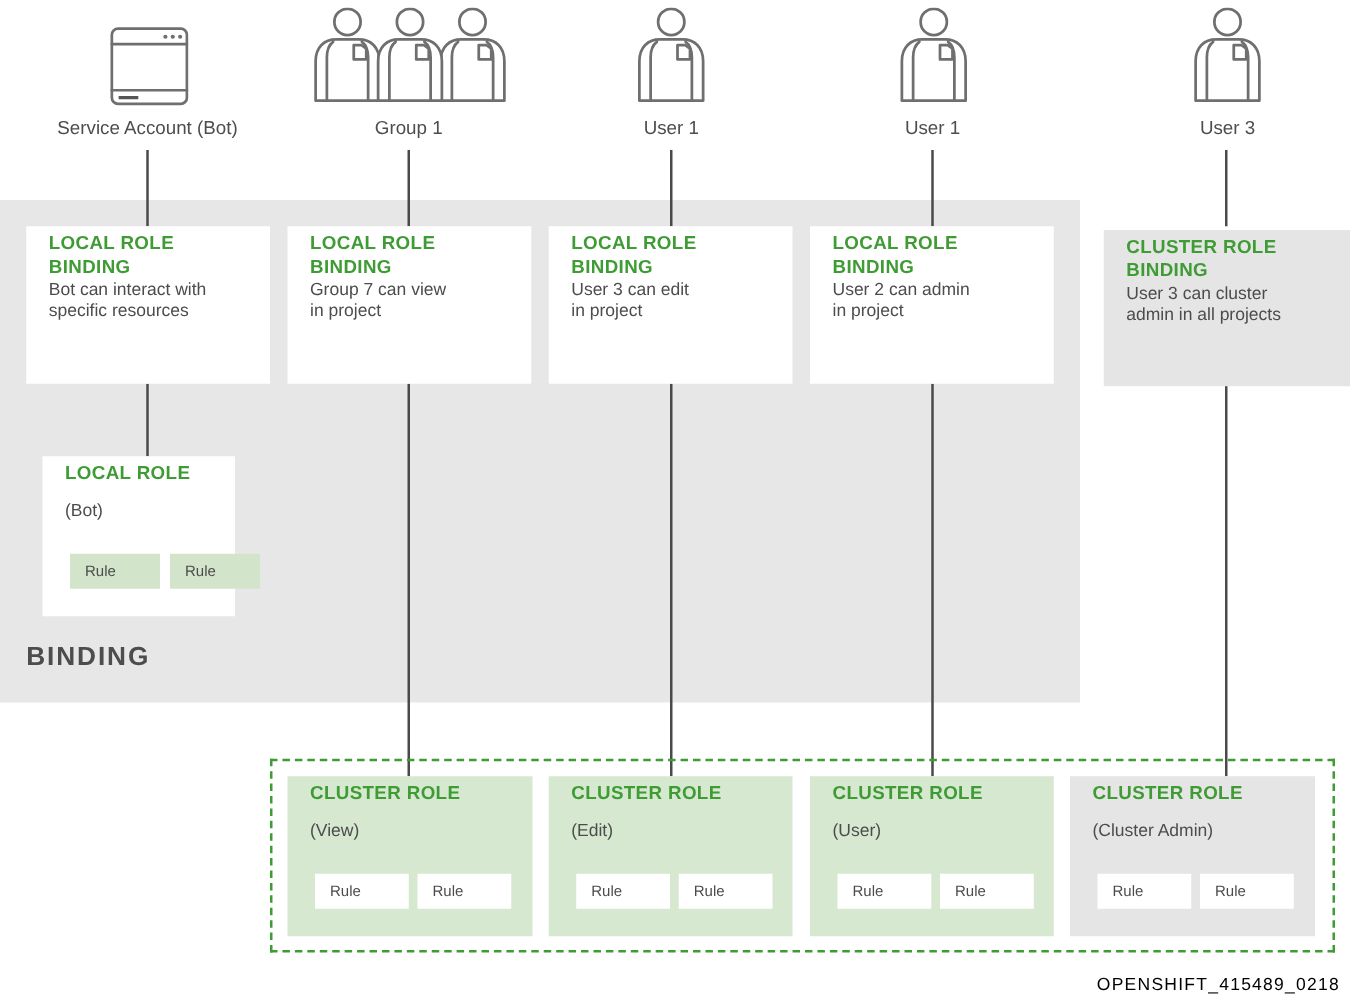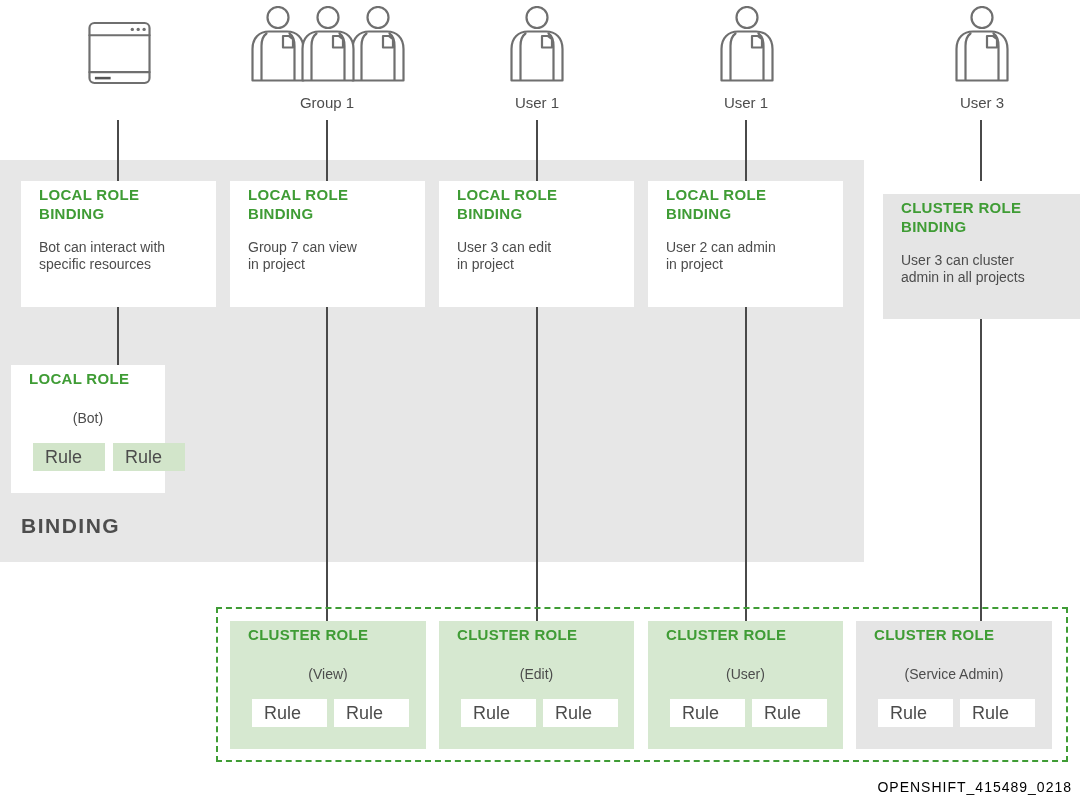--- a/index.html
+++ b/index.html
@@ -10,26 +10,26 @@
   .vline{position:absolute;width:2px;background:#4a4a4a;}
   .project-panel{position:absolute;left:0;top:160px;width:864px;height:402px;background:#e7e7e7;}
   .project-label{position:absolute;left:21px;top:354px;font-size:21px;font-weight:700;
     letter-spacing:1.5px;color:#4d4d4d;}
   .actor-label{position:absolute;top:94px;width:220px;text-align:center;font-size:15px;color:#4d4d4d;}
   .icon-wrap{position:absolute;}
   .card{position:absolute;background:#ffffff;box-sizing:border-box;padding:4px 18px;}
   .card.gray{background:#e5e5e5;}
   .card.greenbg{background:#d6e8d0;}
   .card-title{color:#3f9c35;font-weight:700;font-size:15px;line-height:19px;letter-spacing:.3px;max-width:132px;}
-  .card-desc{margin-top:16px;font-size:14px;line-height:16.5px;color:#4c4c4c;}
+  .card-desc{margin-top:0;font-size:14px;line-height:16.5px;color:#4c4c4c;}
   .card-desc span{display:block;}
-  .card-sub{margin-top:22px;font-size:14px;color:#4c4c4c;text-align:center;}
+  .card-sub{margin-top:12px;font-size:14px;color:#4c4c4c;}
   .wide-title{max-width:none;}
   .chip{position:absolute;top:78px;height:28px;box-sizing:border-box;padding-left:12px;
-    display:flex;align-items:center;font-size:18px;color:#4c4c4c;}
+    display:flex;align-items:center;font-size:12px;color:#4c4c4c;}
   .chip.green{background:#d2e5ca;width:72px;}
   .chip.white{background:#ffffff;width:75px;}
   .dashed-area{position:absolute;left:216px;top:607px;width:852px;height:155px;
     border:2px dashed #3f9c35;box-sizing:border-box;}
   .watermark{position:absolute;right:8px;top:779px;font-size:14px;letter-spacing:1px;color:#000000;}
   svg .ln{fill:none;stroke:#6f6f6f;stroke-width:2.2;stroke-linecap:round;stroke-linejoin:round;}
   svg .fl{fill:#ffffff;stroke:#6f6f6f;stroke-width:2.2;stroke-linejoin:round;}
 </style>
 </head>
 <body>
@@ -93,20 +93,21 @@
     <svg width="60" height="76" viewBox="0 0 60 76">
         <use href="#person"></use>
       </svg>
   </div>
   <div class="icon-wrap" style="left:952px;top:6px">
     <svg width="60" height="76" viewBox="0 0 60 76">
         <use href="#person"></use>
       </svg>
   </div>
 
+  <div class="actor-label" style="left:8px">Service Account (Bot)</div>
   <div class="actor-label" style="left:217px">Group 1</div>
   <div class="actor-label" style="left:427px">User 1</div>
   <div class="actor-label" style="left:636px">User 1</div>
   <div class="actor-label" style="left:872px">User 3</div>
 
   <div class="card" style="left:21px;top:181px;width:195px;height:126px">
     <div class="card-title">LOCAL ROLE BINDING</div>
     <div class="card-desc">
       <span>Bot can interact with</span>
       <span>specific resources</span>
@@ -126,29 +127,29 @@
       <span>in project</span>
     </div>
   </div>
   <div class="card" style="left:648px;top:181px;width:195px;height:126px">
     <div class="card-title">LOCAL ROLE BINDING</div>
     <div class="card-desc">
       <span>User 2 can admin</span>
       <span>in project</span>
     </div>
   </div>
-  <div class="card gray" style="left:883px;top:194px;width:197px;height:125px">
+  <div class="card gray" style="left:883px;top:184px;width:197px;height:125px">
     <div class="card-title">CLUSTER ROLE BINDING</div>
     <div class="card-desc">
       <span>User 3 can cluster</span>
       <span>admin in all projects</span>
     </div>
   </div>
 
-  <div class="card" style="left:11px;top:365px;width:154px;height:128px">
+  <div class="card" style="left:34px;top:365px;width:154px;height:128px">
     <div class="card-title wide-title">LOCAL ROLE</div>
     <div class="card-sub">(Bot)</div>
     <div class="chip green" style="left:22px">Rule</div>
     <div class="chip green" style="left:102px">Rule</div>
   </div>
 
   <div class="dashed-area"></div>
 
   <div class="card greenbg" style="left:230px;top:621px;width:196px;height:128px">
     <div class="card-title wide-title">CLUSTER ROLE</div>
@@ -163,20 +164,20 @@
     <div class="chip white" style="left:104px">Rule</div>
   </div>
   <div class="card greenbg" style="left:648px;top:621px;width:195px;height:128px">
     <div class="card-title wide-title">CLUSTER ROLE</div>
     <div class="card-sub">(User)</div>
     <div class="chip white" style="left:22px">Rule</div>
     <div class="chip white" style="left:104px">Rule</div>
   </div>
   <div class="card gray" style="left:856px;top:621px;width:196px;height:128px">
     <div class="card-title wide-title">CLUSTER ROLE</div>
-    <div class="card-sub">(Service Admin)</div>
+    <div class="card-sub">(Cluster Admin)</div>
     <div class="chip white" style="left:22px">Rule</div>
     <div class="chip white" style="left:104px">Rule</div>
   </div>
 
   <div class="watermark">OPENSHIFT_415489_0218</div>
 
 </div>
 
 </body></html>

